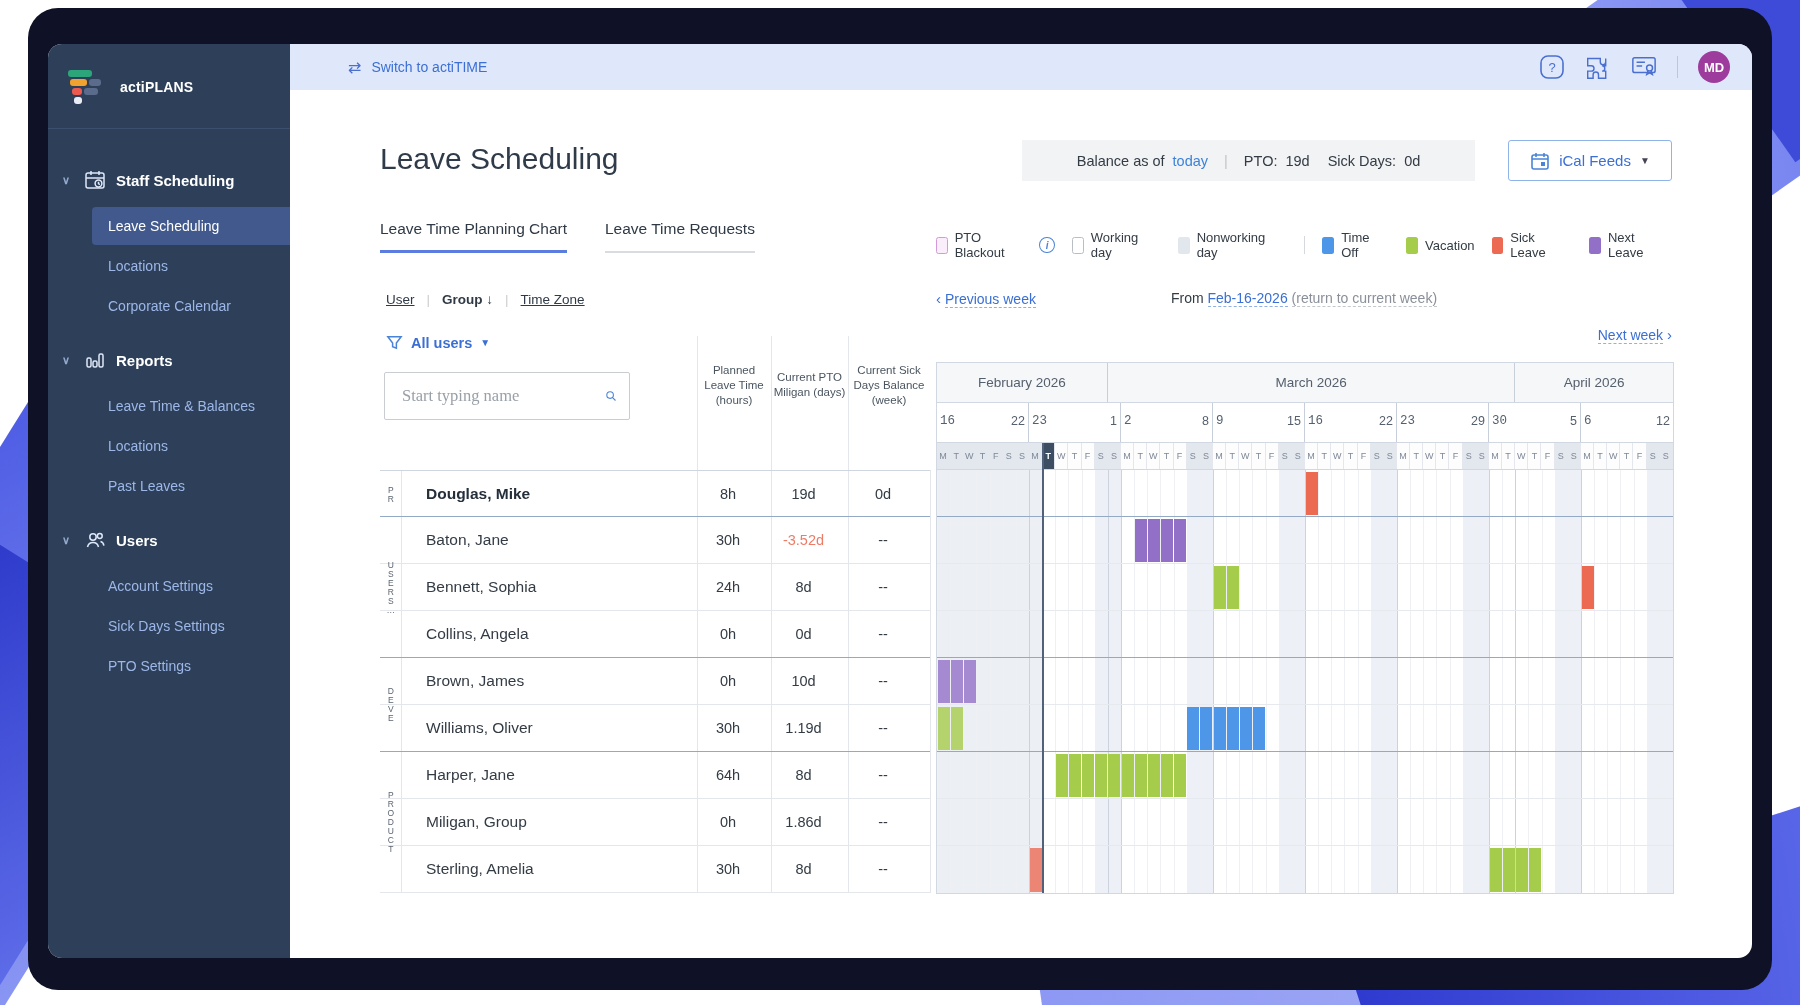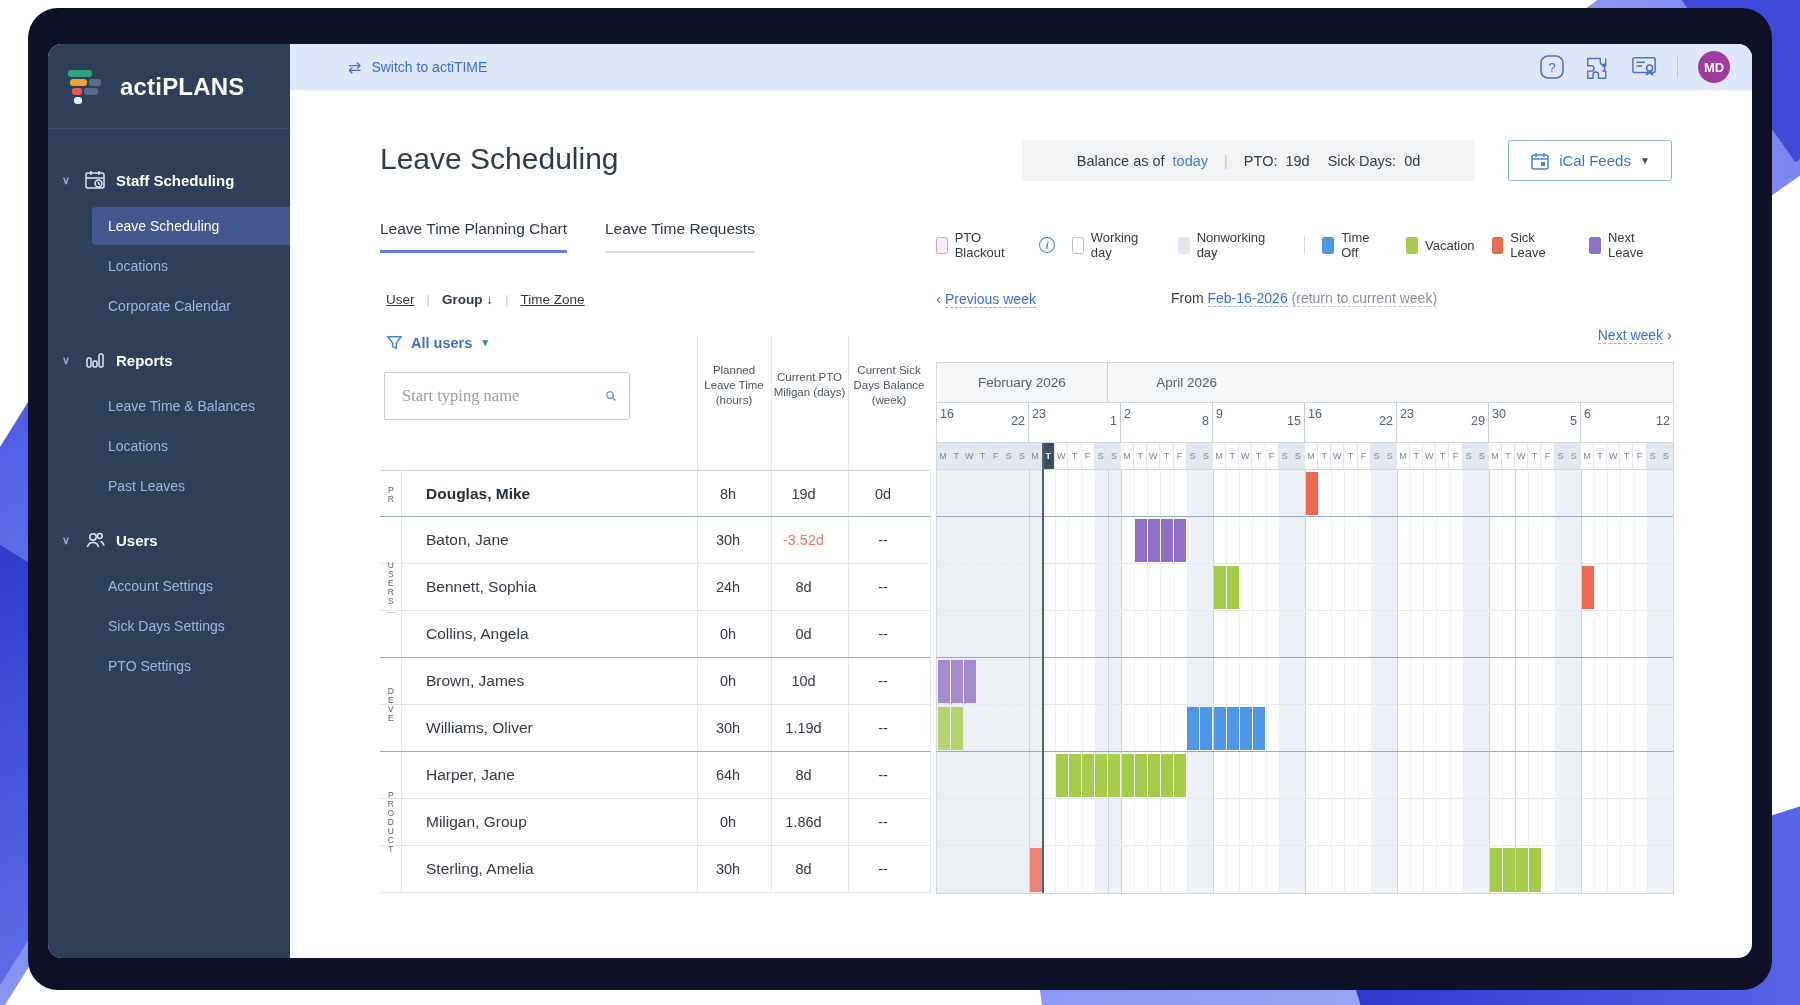--- a/index.html
+++ b/index.html
@@ -13,21 +13,21 @@
   .bg-tr2 { left:1700px; top:-140px; width:420px; height:200px; background:#3d4bd8; transform:rotate(-35deg); }
   .bg-br1 { left:1050px; top:905px; width:780px; height:260px; background:linear-gradient(100deg,#8c98f3,#aeb7f8); transform:rotate(-8deg); }
   .bg-br2 { left:1380px; top:860px; width:560px; height:320px; background:linear-gradient(100deg,#2e3ace,#6472ef); transform:rotate(-18deg); }
 
   .frame { position:absolute; left:28px; top:8px; width:1744px; height:982px; background:#0f1126; border-radius:30px; }
   .window { position:absolute; left:20px; top:36px; width:1704px; height:914px; background:#fff; border-radius:14px; overflow:hidden; }
 
   
   .sidebar { position:absolute; left:0; top:0; width:242px; height:914px; background:#2e4059; color:#fff; }
   .brand { display:flex; align-items:center; gap:14px; padding:26px 0 24px 20px; border-bottom:1px solid #3c4f6d; }
-  .brand-name { font-size:24px; font-weight:700; letter-spacing:.2px; color:#fff; }
+  .brand-name { font-size:14px; font-weight:700; letter-spacing:.2px; color:#fff; }
   .logo { width:38px; height:34px; position:relative; }
   .logo i { position:absolute; border-radius:3px; height:7px; display:block; }
   .nav { padding-top:26px; }
   .sec-head { display:flex; align-items:center; gap:10px; padding:14px 0 14px 14px; color:#ffffff; font-weight:700; font-size:15px; }
   .sec-chevron { color:#93a9cc; font-size:11px; width:12px; }
   .sec-icon { width:22px; height:22px; flex:0 0 22px; }
   .nav-item { margin:2px 0 2px 44px; padding:11px 10px 11px 16px; font-size:14px; color:#9cb7e8; border-radius:4px 0 0 4px; cursor:pointer; }
   .nav-item.active { background:#41598c; color:#ffffff; }
 
   
@@ -91,21 +91,21 @@
   .arr { color:#3b6fd4; font-size:15px; }
 
   
   .chart { position:absolute; left:888px; top:318px; width:738px; border:1px solid #d2d8e1; }
   .months { display:flex; height:40px; background:#f6f7f9; border-bottom:1px solid #d2d8e1; }
   .month { display:flex; align-items:center; justify-content:center; font-size:13.5px; color:#55606e; border-right:1px solid #c7cfda; }
   .month:last-child { border-right:0; }
   .weeks { display:flex; height:40px; background:#fff; border-bottom:1px solid #d2d8e1; }
   .week { position:relative; font-size:12.5px; color:#55606e; border-right:1px solid #c7cfda; }
   .week:last-child { border-right:0; }
-  .wk-first { position:absolute; left:3px; top:4px; }
+  .wk-first { position:absolute; left:3px; top:11px;font-family:Liberation Mono, monospace; }
   .wk-last { position:absolute; right:3px; top:11px; }
   .letters { display:flex; height:27px; border-bottom:1px solid #d2d8e1; }
   .dcell { flex:1; display:flex; align-items:center; justify-content:center; font-size:9px; color:#7e8896; border-right:1px solid #e4e8ee; background:#fdfdfe; }
   .dcell.dim { background:#e3e7ee; }
   .dcell.today { background:#3d4e63; color:#fff; font-weight:700; }
   .c-body { position:relative; background:#fff; }
   .c-row { position:relative; height:47px; border-bottom:1px solid #e6e9ee; }
   .c-row:last-child { border-bottom:0; }
   .c-row.gsep { border-bottom:1.5px solid #93a9c4; }
   .day { position:absolute; top:0; bottom:0; border-left:1px solid #eef0f4; }
@@ -405,20 +405,21 @@
       <span>From</span>
       <span class="link">Feb-16-2026</span>
       <span class="muted">(return to current week)</span>
     </div>
     <div class="cnav-next"><span class="link">Next week</span> <span class="arr">›</span></div>
   </div>
 
   <div class="chart">
     <div class="months" id="months">
           <div class="month" style="width: 170.857px;">February 2026</div>
+          <div class="month" style="width: 407.429px;">March 2026</div>
           <div class="month" style="width: 157.714px;">April 2026</div>
         </div>
     <div class="weeks" id="weeks">
           <div class="week" style="width: 92px;">
             <span class="wk-first">16</span>
             <span class="wk-last">22</span>
           </div>
           <div class="week" style="width: 92px;">
             <span class="wk-first">23</span>
             <span class="wk-last">1</span>

